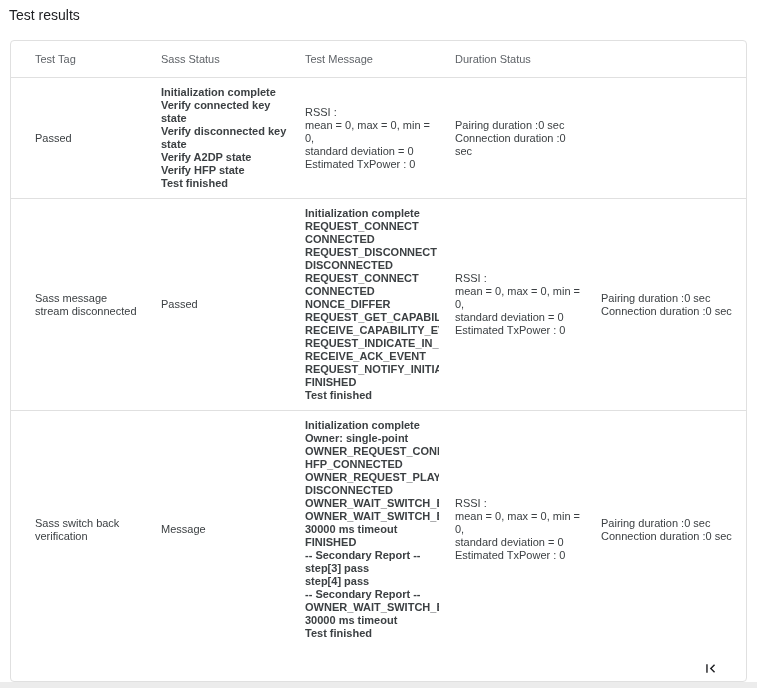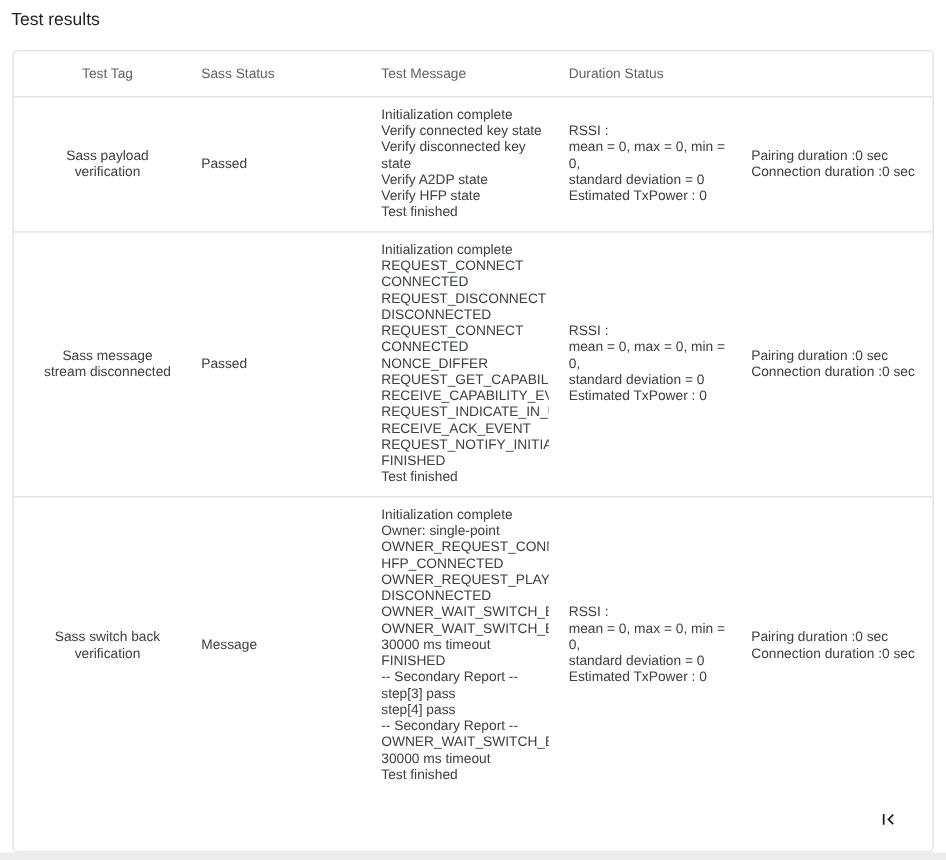--- a/index.html
+++ b/index.html
@@ -13,23 +13,23 @@
     color:var(--title-text);}
   .table-card{position:absolute;left:10px;top:40px;width:737px;height:642px;
     border:1px solid var(--border);border-radius:4px;background:#fff;overflow:hidden;}
   .trow{display:grid;grid-template-columns:134px 144px 150px 146px 1fr;
     align-items:center;border-bottom:1px solid var(--border);}
   .trow:last-child{border-bottom:none;}
   .thead{min-height:37px;}
   .thead .cell{font-size:11px;color:var(--header-text);font-weight:400;}
   .cell{padding:8px 8px 8px 16px;font-size:11px;line-height:13px;color:var(--body-text);
     overflow:hidden;}
-  .cell:first-child{padding-left:24px;text-align:center;}
+  .cell:first-child{padding-left:24px;}
   .cell.pre{white-space:pre-line;padding-right:0;}
-  .msg{padding-right:0;}
+  .msg{padding-right:0;font-weight:bold;}
   .paginator{display:flex;align-items:center;justify-content:flex-end;
     min-height:41px;padding-right:16px;}
   .pg-btn{width:40px;height:40px;border:none;background:transparent;display:flex;
     align-items:center;justify-content:center;cursor:pointer;margin-left:26px;}
   .pg-btn svg{width:17px;height:17px;}
   .pg-btn .glyph{fill:var(--icon-on);}
   .bottom-strip{position:absolute;left:0;bottom:0;width:757px;height:6px;
     background:var(--strip);}
 </style>
 </head>
@@ -40,21 +40,20 @@
 <div class="table-card">
   <div class="trow thead">
     <div class="cell">Test Tag</div>
     <div class="cell">Sass Status</div>
     <div class="cell">Test Message</div>
     <div class="cell">Duration Status</div>
   </div>
 
   <div id="table-body">
       <div class="trow">
-        <div class="cell">Sass payload verification</div>
         <div class="cell">Passed</div>
         <div class="cell pre msg">Initialization complete
 Verify connected key state
 Verify disconnected key state
 Verify A2DP state
 Verify HFP state
 Test finished</div>
         <div class="cell pre">RSSI :
 mean = 0, max = 0, min = 0,
 standard deviation = 0

